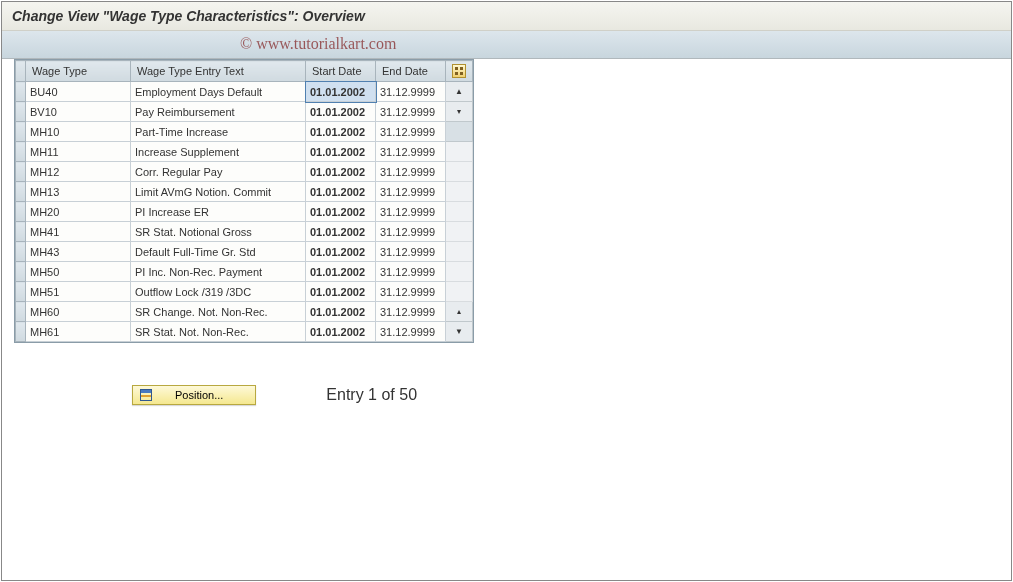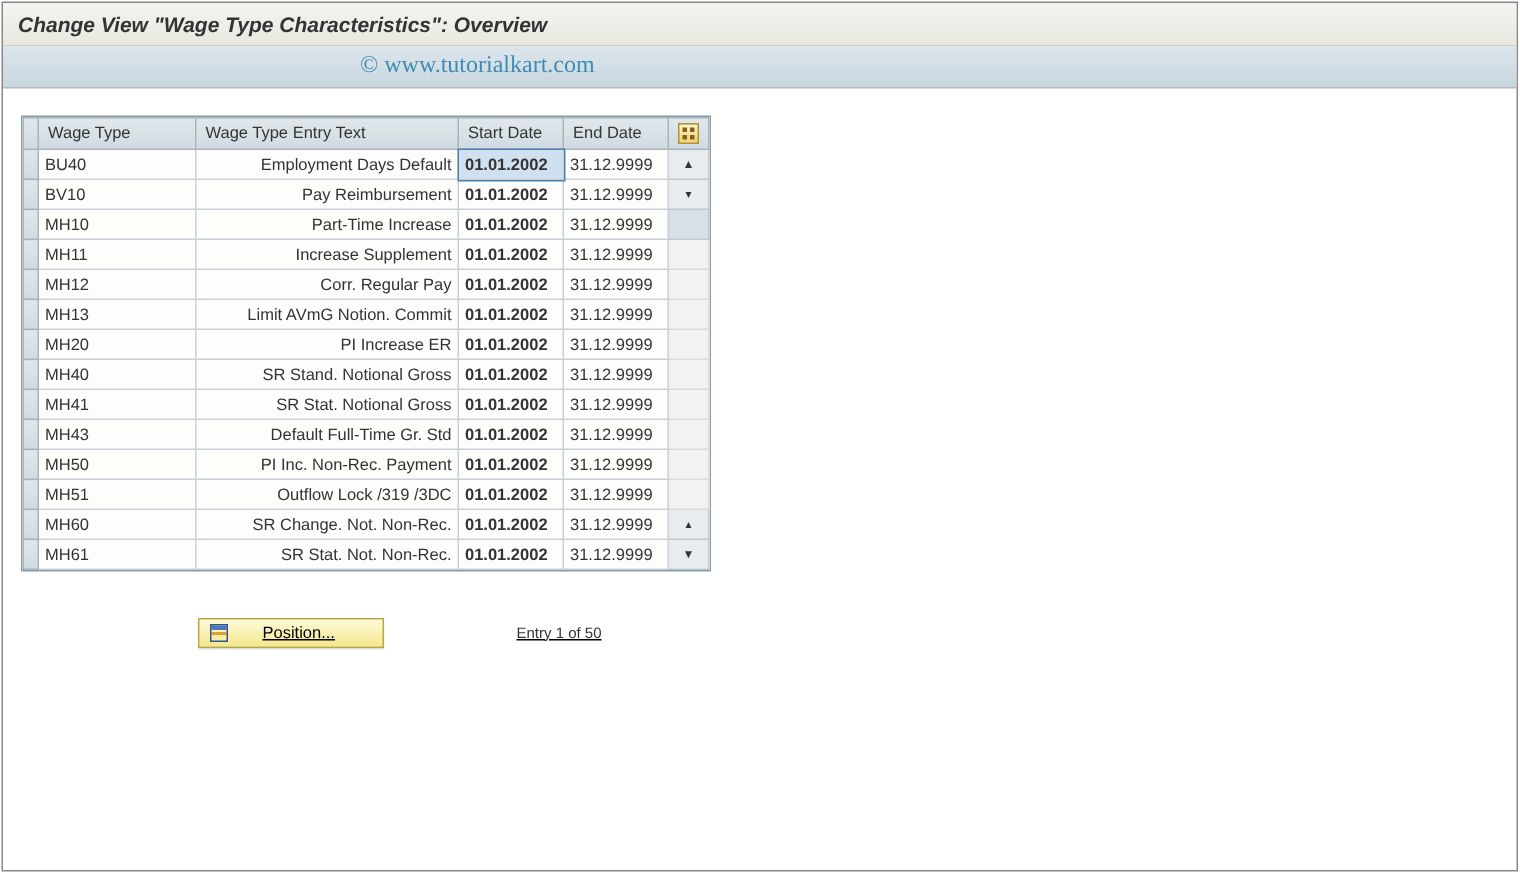--- a/index.html
+++ b/index.html
@@ -27,29 +27,29 @@
     }
     .toolbar-area {
       background: linear-gradient(to bottom, #dde6ec 0%, #c8d6de 100%);
       height: 28px;
       border-bottom: 1px solid #b0b8bc;
     }
     .watermark {
       position: absolute;
       top: 35px;
       left: 240px;
-      color: #0369a1;
+      color: #7f1d1d;
       font-size: 16px;
       opacity: 0.7;
       font-family: Georgia, serif;
       pointer-events: none;
       z-index: 100;
     }
     .content-area {
-      padding: 18px 12px;
+      padding: 0 12px;
     }
     .table-container {
       display: inline-block;
       border: 1px solid #8a9ca8;
       background: #e8eef2;
       position: relative;
     }
     .data-table {
       border-collapse: collapse;
       background: #fff;
@@ -65,21 +65,21 @@
       height: 20px;
     }
     .data-table td {
       border: 1px solid #c8d0d6;
       padding: 2px 4px;
       background: #fdfdfb;
       height: 20px;
       color: #333;
     }
     .col-wagetype { width: 105px; }
-    .col-longtext { width: 175px; text-align: right; }
+    .col-longtext { width: 175px; }
     .col-startdate { width: 70px; font-weight: bold; }
     .col-enddate { width: 70px; }
     .col-config { width: 22px; text-align: center; }
     
     .config-icon {
       display: inline-block;
       width: 14px;
       height: 14px;
       background: linear-gradient(to bottom, #fff8d0, #f0d070);
       border: 1px solid #b09030;
@@ -112,26 +112,24 @@
     }
     .scroll-track {
       background: #f0f2f4 !important;
       border: 1px solid #d8dcdf !important;
     }
     .scroll-thumb {
       background: #d8e0e5 !important;
     }
     
     .footer-area {
-      margin-top: 28px;
+      margin-top: 40px;
       padding-left: 118px;
       display: flex;
       align-items: center;
-      gap: 18px;
-      text-decoration: underline;
     }
     .position-button {
       display: inline-flex;
       align-items: center;
       background: linear-gradient(to bottom, #fef9d8, #f5e890);
       border: 1px solid #b8a840;
       padding: 2px 4px;
       font-size: 11px;
       cursor: pointer;
       height: 20px;
@@ -152,21 +150,21 @@
       width: 12px;
       height: 12px;
       background: 
         linear-gradient(to bottom, #4878c0 0%, #4878c0 30%, transparent 30%),
         linear-gradient(to bottom, transparent 45%, #e0a030 45%, #e0a030 65%, transparent 65%);
       border: 1px solid #305890;
       position: relative;
     }
     .entry-text {
       color: #333;
-      font-size: 10px;
+      font-size: 16px;
       margin-left: 70px;
     }
     .outer-border {
       border: 1px solid #888;
       height: 580px;
       width: 1011px;
       margin: 1px;
       overflow: hidden;
     }
     .row-header {
@@ -249,28 +247,20 @@
             <tr>
               <td class="row-header"></td>
               <td class="col-wagetype">MH20</td>
               <td class="col-longtext">PI Increase ER</td>
               <td class="col-startdate">01.01.2002</td>
               <td class="col-enddate">31.12.9999</td>
               <td class="scroll-cell scroll-track"></td>
             </tr>
             <tr>
               <td class="row-header"></td>
-              <td class="col-wagetype">MH40</td>
-              <td class="col-longtext">SR Stand. Notional Gross</td>
-              <td class="col-startdate">01.01.2002</td>
-              <td class="col-enddate">31.12.9999</td>
-              <td class="scroll-cell scroll-track"></td>
-            </tr>
-            <tr>
-              <td class="row-header"></td>
               <td class="col-wagetype">MH41</td>
               <td class="col-longtext">SR Stat. Notional Gross</td>
               <td class="col-startdate">01.01.2002</td>
               <td class="col-enddate">31.12.9999</td>
               <td class="scroll-cell scroll-track"></td>
             </tr>
             <tr>
               <td class="row-header"></td>
               <td class="col-wagetype">MH43</td>
               <td class="col-longtext">Default Full-Time Gr. Std</td>

